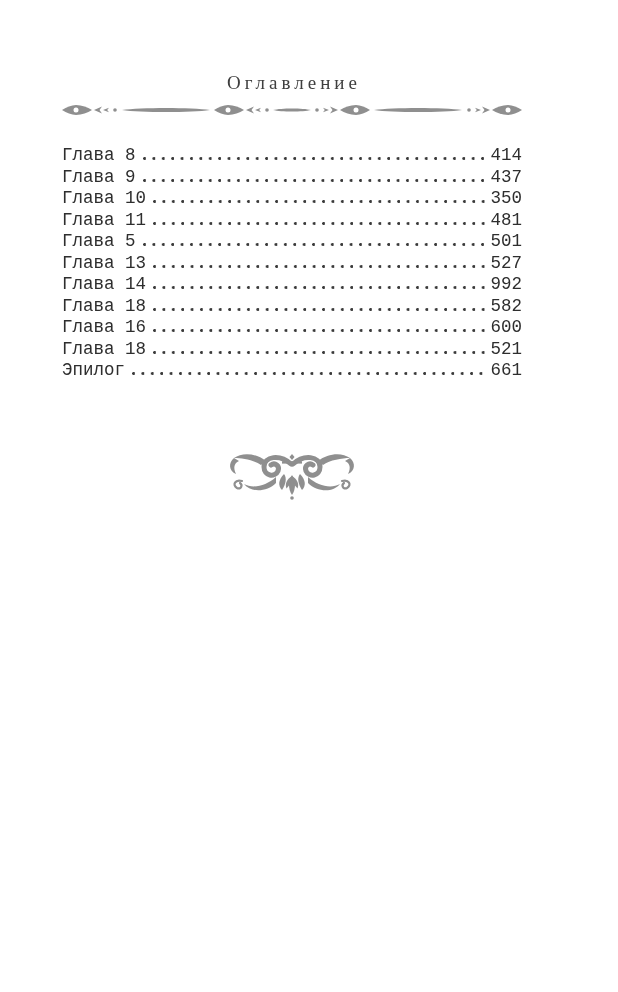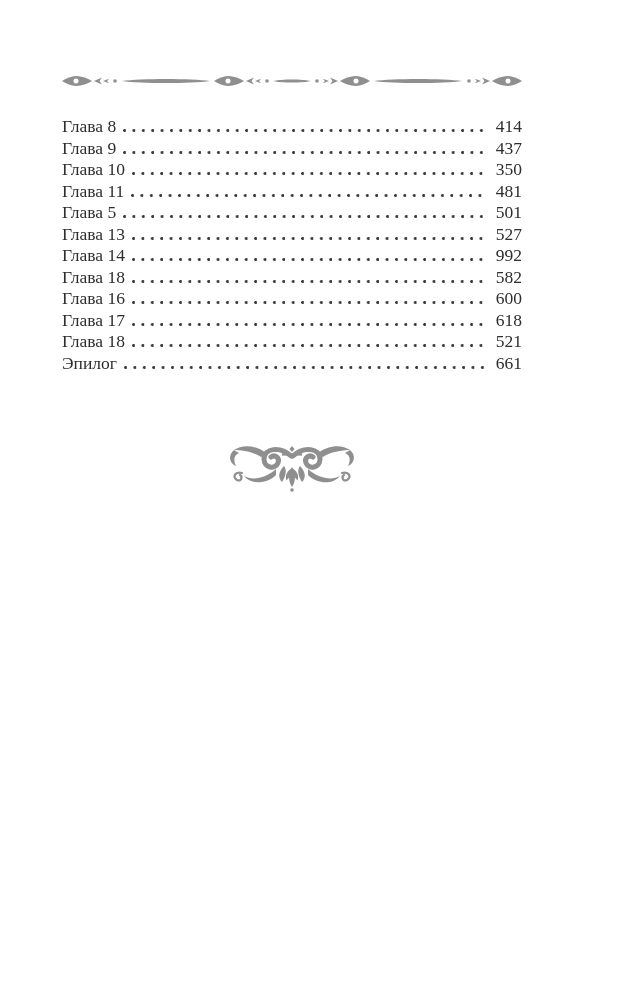--- a/index.html
+++ b/index.html
@@ -27,20 +27,21 @@
     letter-spacing: 4px;
     padding-left: 4px; 
     color: var(--title-color, #3f3f3f);
   }
   .divider {
     color: var(--ornament-color, #8f8f8f);
     line-height: 0;
   }
   .toc-list {
     margin-top: 26px;
+    font-family: Liberation Mono, monospace;
   }
   .toc-row {
     display: flex;
     align-items: baseline;
     height: 21.5px;
     font-size: 17.5px;
   }
   .toc-label { white-space: nowrap; }
   .toc-dots {
     flex: 1;
@@ -62,20 +63,21 @@
     justify-content: center;
     color: var(--ornament-color, #8f8f8f);
     line-height: 0;
   }
 </style>
 </head>
 <body style="--text-color: #2e2e2e; --title-color: #3f3f3f; --ornament-color: #8f8f8f; background: rgb(255, 255, 255);">
 
 <div class="page">
 
+  <h1 class="toc-title">Оглавление</h1>
 
   <div class="divider">
     <svg width="460" height="18" viewBox="0 0 460 18" xmlns="http://www.w3.org/2000/svg" fill="currentColor">
       <defs>
         <g id="spear">
           <path d="M0 9 Q7 4.5 14 4 Q23 4.5 30 9 Q23 13.5 14 14 Q7 13.5 0 9 Z"></path>
           <circle cx="14" cy="9" r="2.5" fill="#ffffff"></circle>
           <path d="M32 9 L40 5.5 L37.5 9 L40 12.5 Z"></path>
           <path d="M41 9 L47 6.8 L45.2 9 L47 11.2 Z"></path>
           <circle cx="53" cy="9" r="1.8"></circle>
@@ -134,25 +136,20 @@
         <span class="toc-label">Глава 18</span>
         <span class="toc-dots"></span>
         <span class="toc-page">582</span>
       </div>
     <div class="toc-row">
         <span class="toc-label">Глава 16</span>
         <span class="toc-dots"></span>
         <span class="toc-page">600</span>
       </div>
     <div class="toc-row">
-        <span class="toc-label">Глава 17</span>
-        <span class="toc-dots"></span>
-        <span class="toc-page">618</span>
-      </div>
-    <div class="toc-row">
         <span class="toc-label">Глава 18</span>
         <span class="toc-dots"></span>
         <span class="toc-page">521</span>
       </div>
     <div class="toc-row">
         <span class="toc-label">Эпилог</span>
         <span class="toc-dots"></span>
         <span class="toc-page">661</span>
       </div>
   </div>

